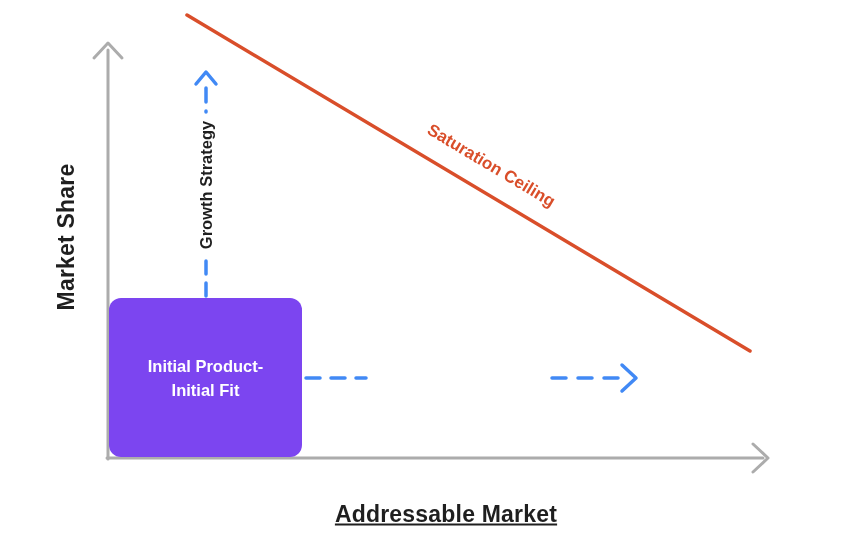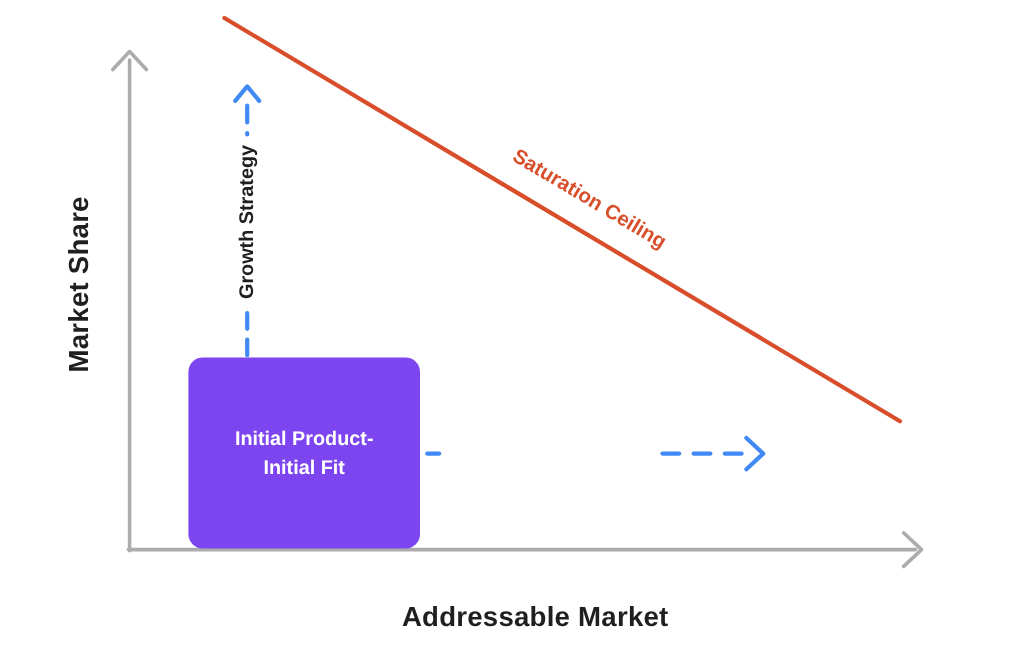--- a/index.html
+++ b/index.html
@@ -33,35 +33,35 @@
   }
   .y-axis-label {
     left: 66px;
     top: 237px;
     transform: translate(-50%, -50%) rotate(-90deg);
   }
   .x-axis-label {
     left: 446px;
     top: 514px;
     transform: translate(-50%, -50%);
+    text-decoration: underline;
   }
   .pmf-box {
     position: absolute;
     left: 109px;
     top: 298px;
     width: 193px;
     height: 159px;
     background: var(--box-purple, #7c45f0);
     border-radius: 12px;
     display: flex;
     flex-direction: column;
     align-items: center;
     justify-content: center;
     text-align: center;
-    margin-left: 48px;
   }
   .pmf-box .box-line {
     color: var(--box-text, #ffffff);
     font-weight: bold;
     font-size: 16.5px;
     line-height: 24px;
   }
   .growth-label {
     left: 206px;
     top: 185px;

